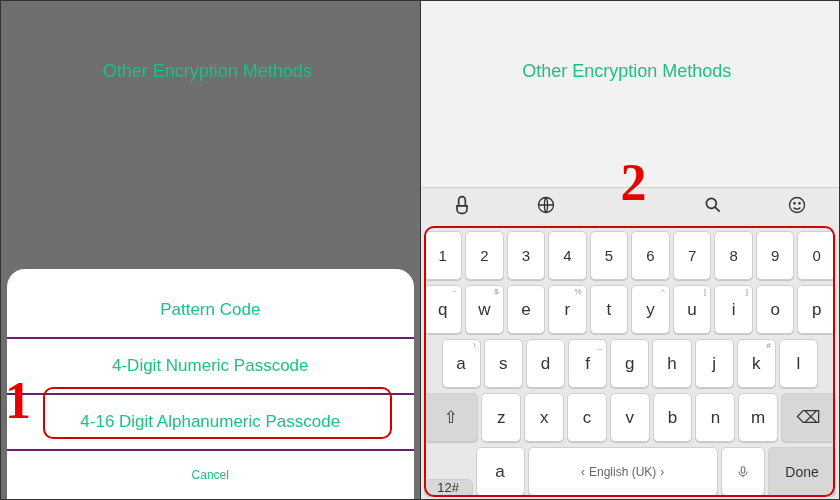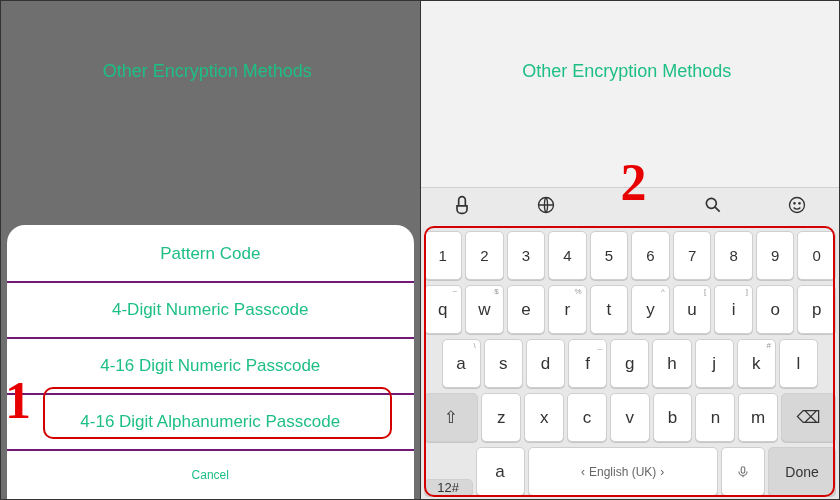--- a/index.html
+++ b/index.html
@@ -38,21 +38,21 @@
     font-weight: 500;
   }
   .sheet {
     position: absolute;
     left: 6px; right: 6px; bottom: 0;
     background: #fff;
     border-radius: 18px 18px 0 0;
     display: flex;
     flex-direction: column;
     align-items: stretch;
-    padding-top: 2px;
+    padding-top: 14px;
   }
   .sheet-item {
     text-align: center;
     color: #1dbf85;
     font-size: 17px;
     padding: 17px 0;
     border-top: 2px solid #701a75;
   }
   .sheet-item:first-child { border-top: none; }
   .sheet-item.cancel { font-size: 12px; }
@@ -128,21 +128,20 @@
 
 <div class="container">
 
   <div class="pane left">
     <div class="dim-bg"></div>
     <div class="header-text">Other Encryption Methods</div>
 
     <div class="sheet">
       <div class="sheet-item">Pattern Code</div>
       <div class="sheet-item">4-Digit Numeric Passcode</div>
-      <div class="sheet-item">4-16 Digit Numeric Passcode</div>
       <div class="sheet-item">4-16 Digit Alphanumeric Passcode</div>
       <div class="sheet-item cancel">Cancel</div>
     </div>
 
     <div class="highlight-box" style="left:42px; right:28px; top:386px; height:52px;"></div>
     <div class="step-num" style="left:4px; top:370px;">1</div>
   </div>
 
   <div class="pane right">
     <div class="light-bg"></div>

